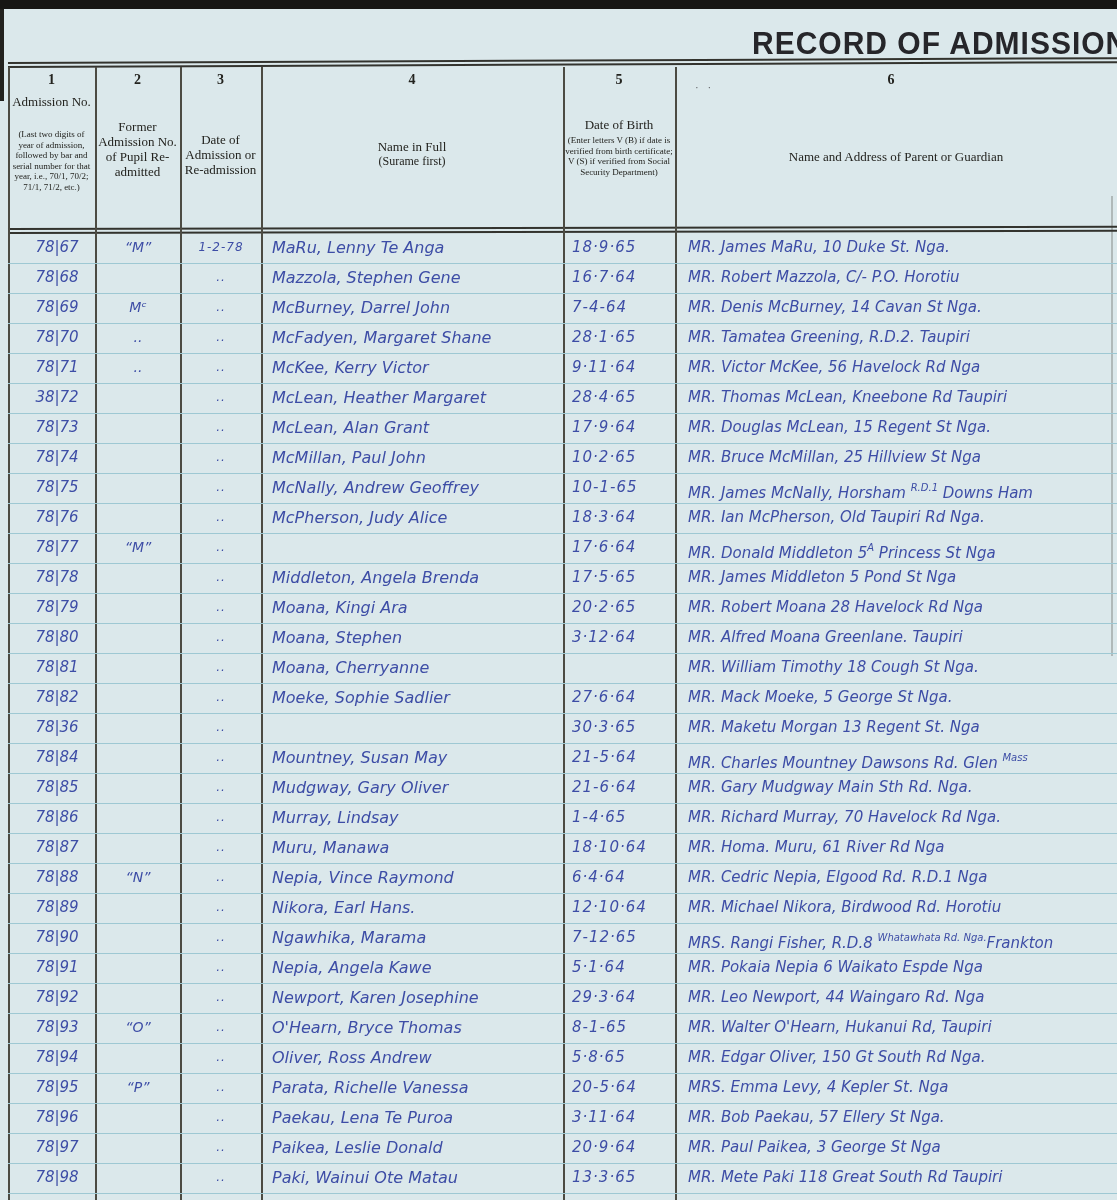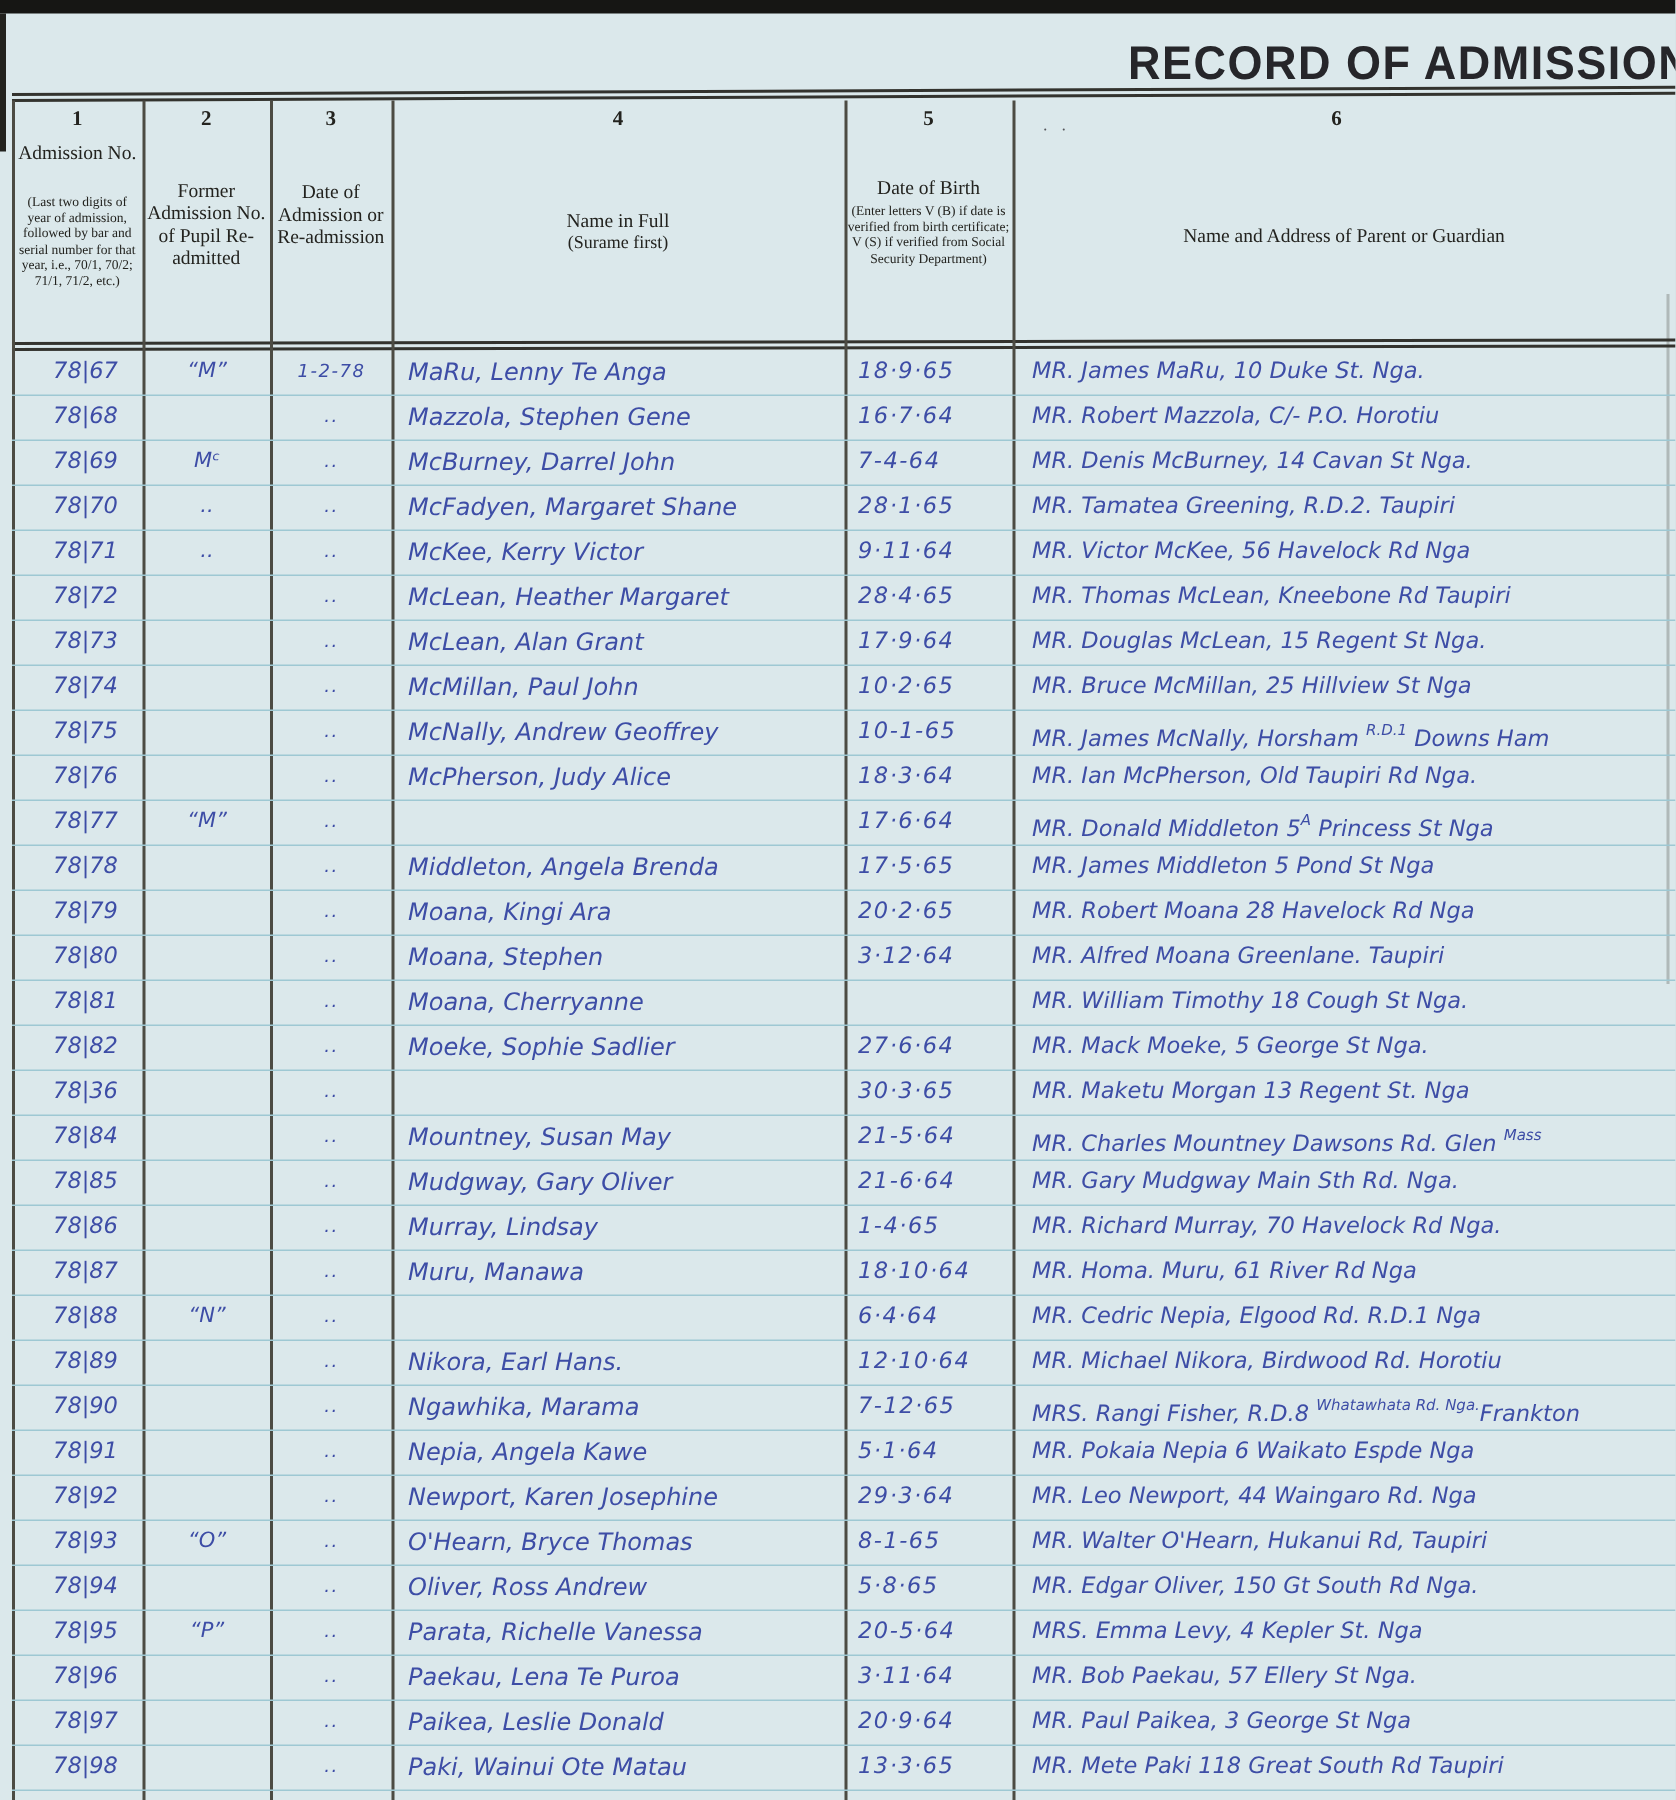--- a/index.html
+++ b/index.html
@@ -89,21 +89,21 @@
       <div class="hnum">1</div>
       <div class="hlabel" style="top:27px;">Admission No.</div>
       <div class="hnote" style="top:62px;">(Last two digits of year of admission, followed by bar and serial number for that year, i.e., 70/1, 70/2; 71/1, 71/2, etc.)</div>
     </div>
     <div class="hcol" style="left:87px;width:85px;">
       <div class="hnum">2</div>
       <div class="hlabel" style="top:52px;">Former Admission No. of Pupil Re-admitted</div>
     </div>
     <div class="hcol" style="left:172px;width:81px;">
       <div class="hnum">3</div>
-      <div class="hlabel" style="top:53px;">Date of Admission or Re-admission</div>
+      <div class="hlabel" style="top:65px;">Date of Admission or Re-admission</div>
     </div>
     <div class="hcol" style="left:253px;width:302px;">
       <div class="hnum">4</div>
       <div class="hlabel" style="top:72px;">Name in Full</div>
       <div class="hnote" style="top:88px;font-size:12px;line-height:13px;">(Surame first)</div>
     </div>
     <div class="hcol" style="left:555px;width:112px;">
       <div class="hnum">5</div>
       <div class="hlabel" style="top:50px;">Date of Birth</div>
       <div class="hnote" style="top:68px;">(Enter letters V (B) if date is verified from birth certificate; V (S) if verified from Social Security Department)</div>
@@ -158,21 +158,21 @@
         </div>
         <div class="row">
           <div class="cell c-adm">78|71</div>
           <div class="cell c-former">..</div>
           <div class="cell c-date">..</div>
           <div class="cell c-name">McKee, Kerry Victor</div>
           <div class="cell c-dob">9·11·64</div>
           <div class="cell c-guard">MR. Victor McKee, 56 Havelock Rd Nga</div>
         </div>
         <div class="row">
-          <div class="cell c-adm">78|72</div>
+          <div class="cell c-adm">38|72</div>
           <div class="cell c-former"></div>
           <div class="cell c-date">..</div>
           <div class="cell c-name">McLean, Heather Margaret</div>
           <div class="cell c-dob">28·4·65</div>
           <div class="cell c-guard">MR. Thomas McLean, Kneebone Rd Taupiri</div>
         </div>
         <div class="row">
           <div class="cell c-adm">78|73</div>
           <div class="cell c-former"></div>
           <div class="cell c-date">..</div>
@@ -287,20 +287,21 @@
           <div class="cell c-former"></div>
           <div class="cell c-date">..</div>
           <div class="cell c-name">Muru, Manawa</div>
           <div class="cell c-dob">18·10·64</div>
           <div class="cell c-guard">MR. Homa. Muru, 61 River Rd Nga</div>
         </div>
         <div class="row">
           <div class="cell c-adm">78|88</div>
           <div class="cell c-former">“N”</div>
           <div class="cell c-date">..</div>
+          <div class="cell c-name">Nepia, Vince Raymond</div>
           <div class="cell c-dob">6·4·64</div>
           <div class="cell c-guard">MR. Cedric Nepia, Elgood Rd. R.D.1 Nga</div>
         </div>
         <div class="row">
           <div class="cell c-adm">78|89</div>
           <div class="cell c-former"></div>
           <div class="cell c-date">..</div>
           <div class="cell c-name">Nikora, Earl Hans.</div>
           <div class="cell c-dob">12·10·64</div>
           <div class="cell c-guard">MR. Michael Nikora, Birdwood Rd. Horotiu</div>

